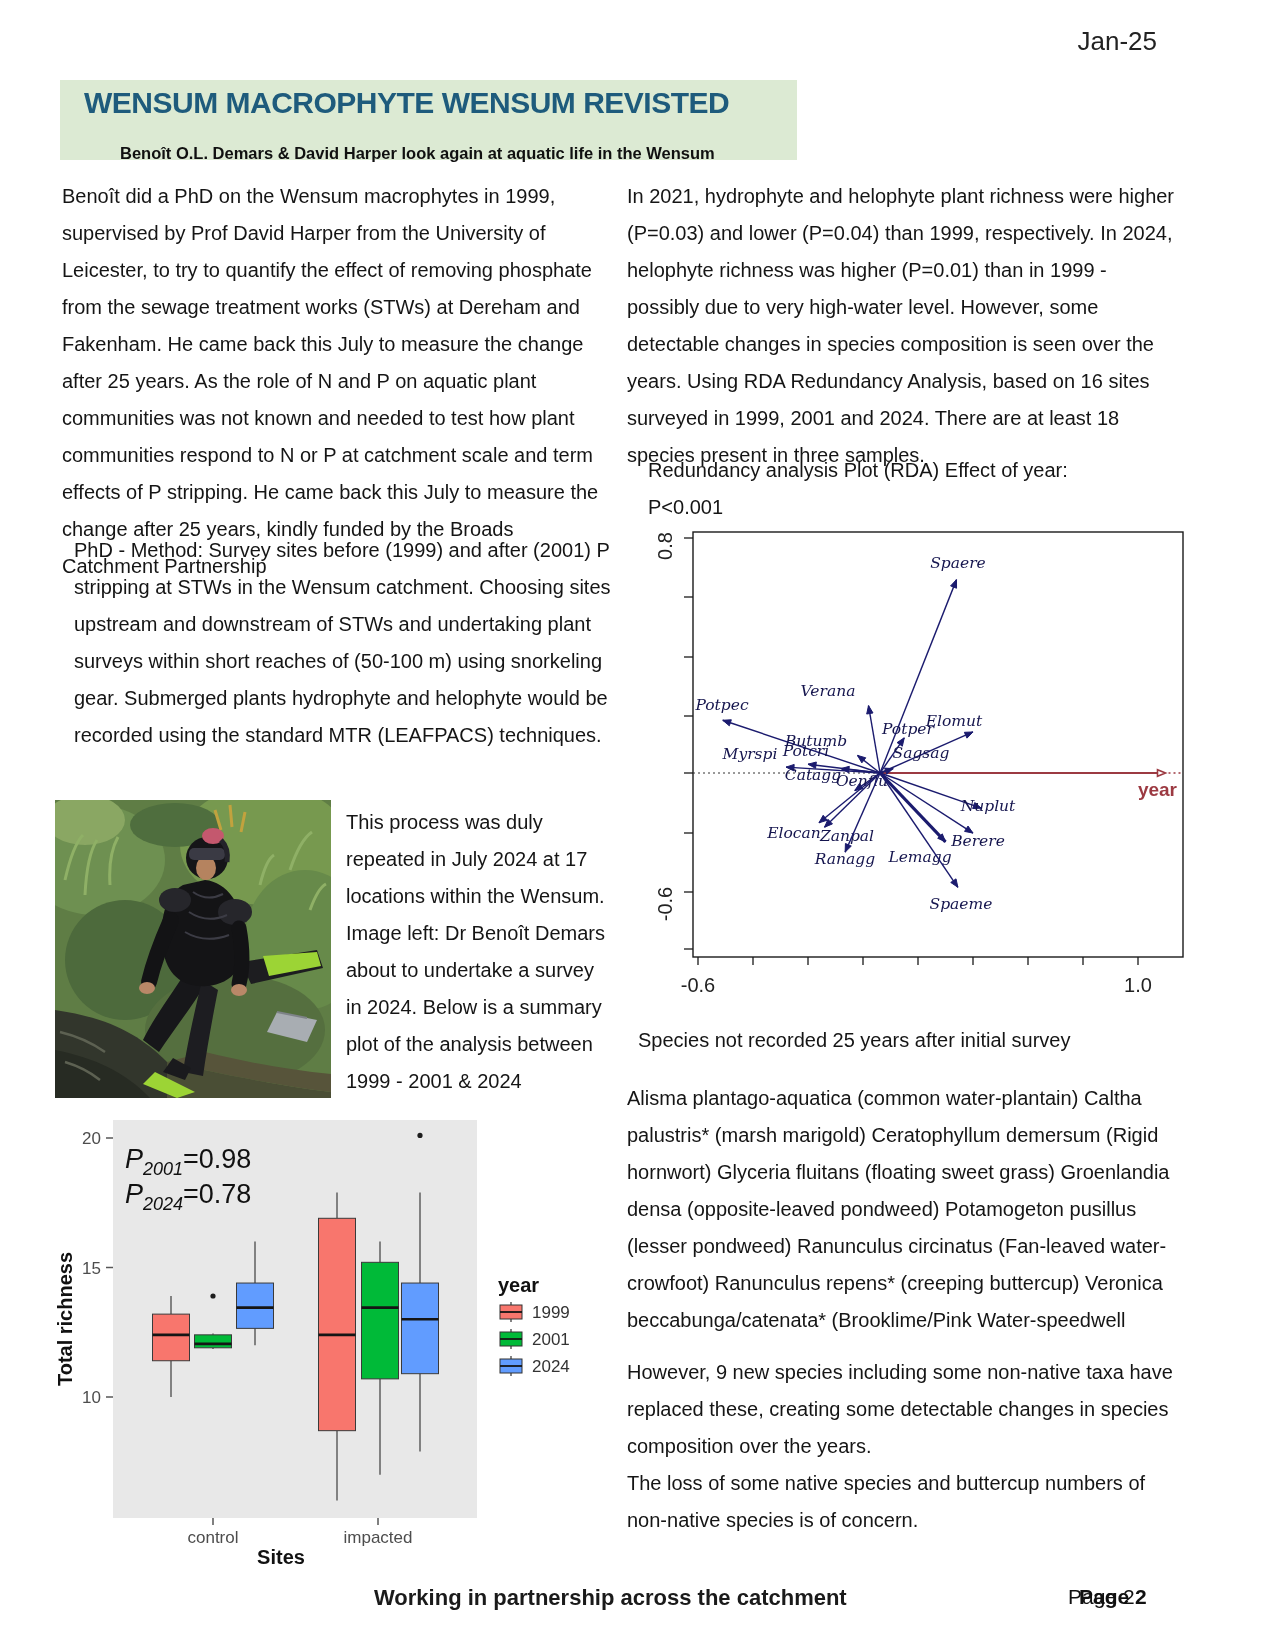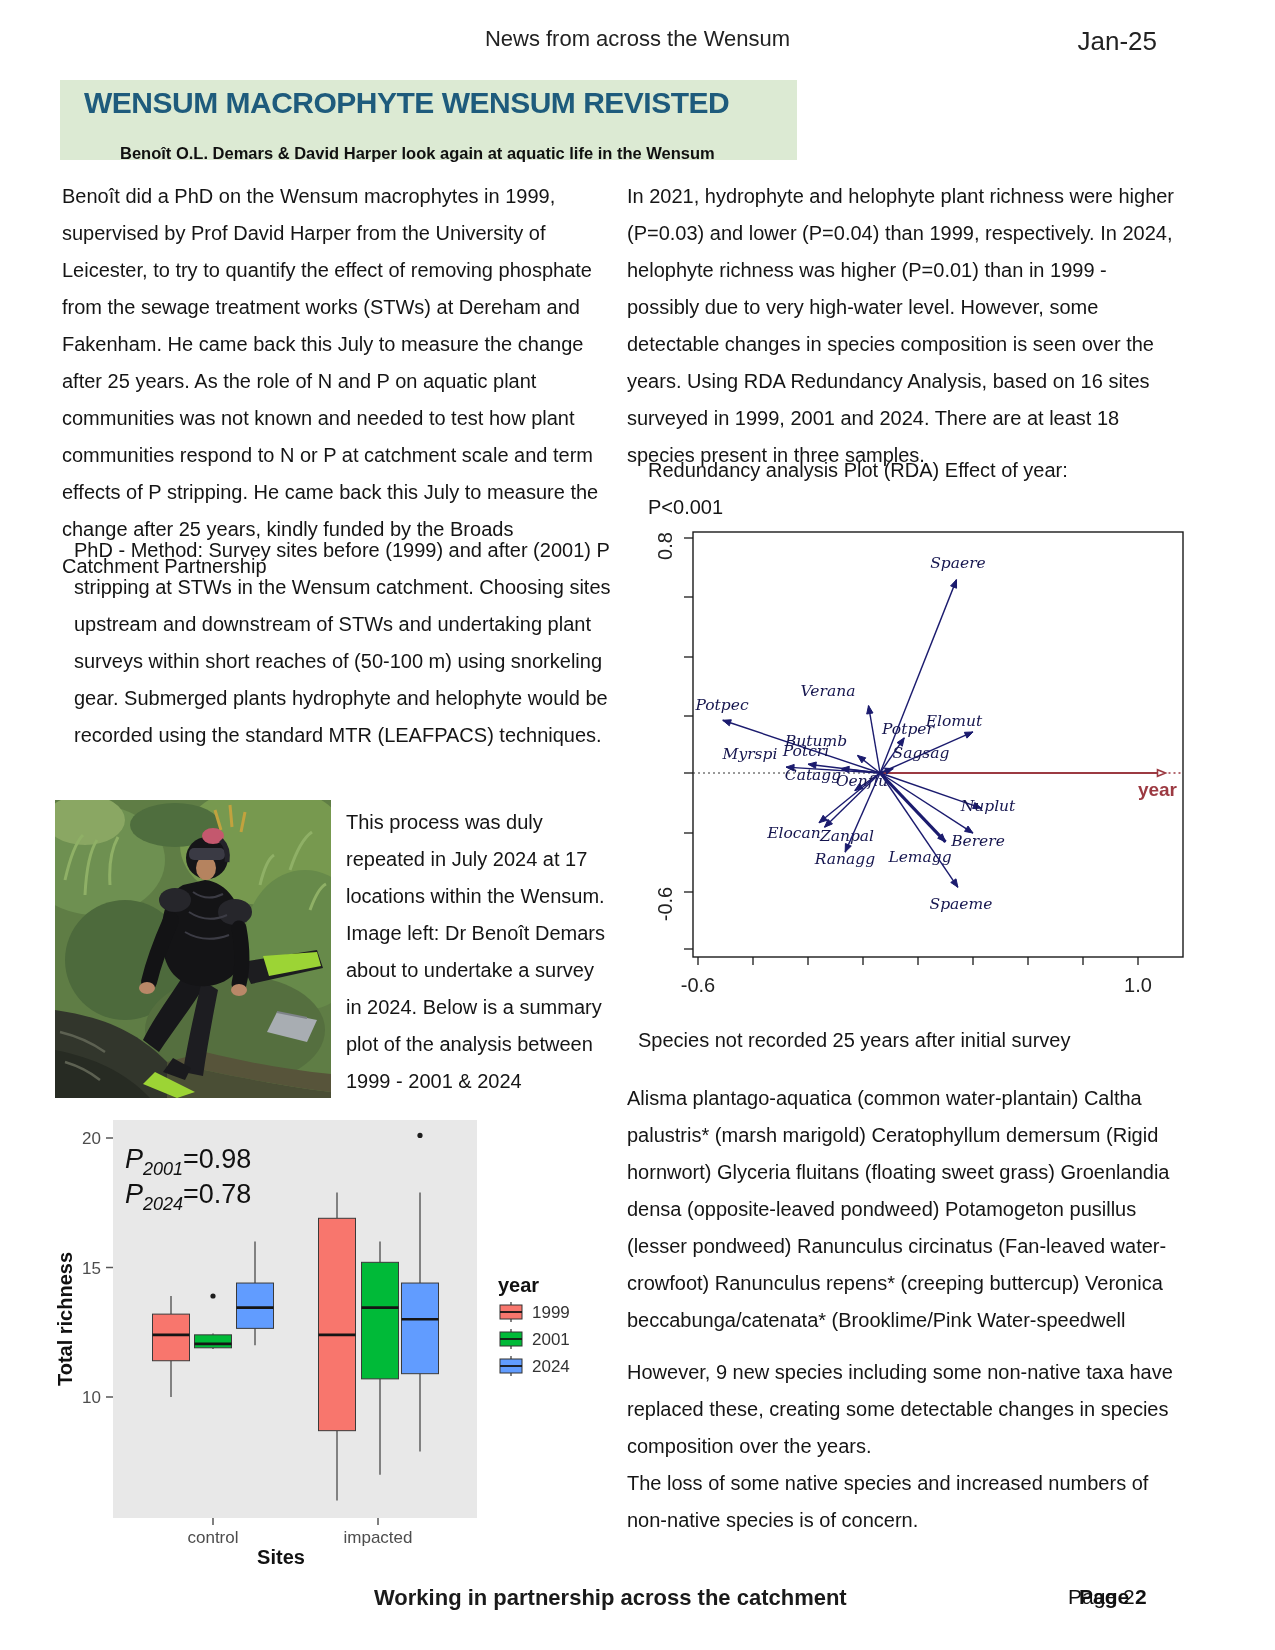--- a/index.html
+++ b/index.html
@@ -28,21 +28,20 @@
   #footer-page .p1{left:0;}
   #footer-page .p2{left:11px;font-weight:bold;}
   svg text{font-family:"Liberation Sans",sans-serif;}
   .rda-label{font-family:"DejaVu Serif",serif;font-style:italic;}
 </style>
 </head>
 <body>
 
 <div id="page">
 
-  <div id="header-center" class="abs">News from across the Wensum</div>
   <div id="header-right" class="abs">Jan-25</div>
 
   <div id="banner" class="abs">
     <div id="banner-title">WENSUM MACROPHYTE WENSUM REVISTED</div>
     <div id="banner-subtitle">Benoît O.L. Demars &amp; David Harper look again at aquatic life in the Wensum</div>
   </div>
 
   <div id="left-para1" class="abs body-text">Benoît did a PhD on the Wensum macrophytes in 1999, supervised by Prof David Harper from the University of Leicester, to try to quantify the effect of removing phosphate from the sewage treatment works (STWs)  at Dereham and Fakenham. He came back this July to measure the change after 25 years. As the role of N and P on aquatic plant communities was not known and needed to test how plant communities respond to N or P at catchment scale and term effects of P stripping. He came back this July to measure the change after 25 years, kindly funded by the Broads Catchment Partnership</div>
   <div id="left-para2" class="abs body-text">PhD - Method:  Survey sites before (1999) and after (2001) P stripping at STWs in the Wensum catchment. Choosing sites upstream and downstream of STWs and undertaking plant surveys within short reaches of (50-100 m) using snorkeling  gear. Submerged plants hydrophyte and helophyte would be  recorded using the standard MTR (LEAFPACS) techniques.</div>
 
@@ -179,21 +178,21 @@
       <polygon points="353,333.065 344.544040188222,331.4106893696781 348.01762263996903,326.0353545009545" fill="#1b1b6e" stroke="#1b1b6e" stroke-width="1"></polygon>
       <text x="358" y="346" text-anchor="middle" font-size="15.5" fill="#15154e" class="rda-label">Berere</text>
       <line x1="260.04999999999995" y1="273" x2="337.875" y2="387.27" stroke="#1b1b6e" stroke-width="1.4"></line>
       <polygon points="337.875,387.27 330.72685991911794,382.4591691586496 336.0165750044305,378.856543128069" fill="#1b1b6e" stroke="#1b1b6e" stroke-width="1"></polygon>
       <text x="341" y="409" text-anchor="middle" font-size="15.5" fill="#15154e" class="rda-label">Spaeme</text>
     </svg>
 
   <div id="species-heading" class="abs body-text">Species not recorded 25 years after initial survey</div>
   <div id="species-para" class="abs body-text">Alisma plantago-aquatica (common water-plantain) Caltha palustris* (marsh marigold) Ceratophyllum demersum (Rigid hornwort) Glyceria fluitans (floating sweet grass) Groenlandia densa (opposite-leaved pondweed) Potamogeton pusillus (lesser pondweed) Ranunculus circinatus (Fan-leaved water-crowfoot) Ranunculus repens* (creeping buttercup) Veronica beccabunga/catenata* (Brooklime/Pink Water-speedwell</div>
   <div id="para-however" class="abs body-text">However, 9 new species including some non-native taxa have replaced these, creating some detectable changes in species composition over the years.</div>
-  <div id="para-loss" class="abs body-text">The loss of some native species and increased numbers of non-native species is of concern.</div>
+  <div id="para-loss" class="abs body-text">The loss of some native species and buttercup numbers of non-native species is of concern.</div>
 
   <svg id="bp-svg" class="abs" style="left:55px;top:1100px;" width="550" height="470">
       <rect x="58" y="20" width="364" height="398" fill="#e8e8e8"></rect>
       <line x1="51" y1="38" x2="58" y2="38" stroke="#565656" stroke-width="1.5"></line>
       <text x="46" y="44" text-anchor="end" font-size="17" fill="#4d4d4d">20</text>
       <line x1="51" y1="167.5" x2="58" y2="167.5" stroke="#565656" stroke-width="1.5"></line>
       <text x="46" y="173.5" text-anchor="end" font-size="17" fill="#4d4d4d">15</text>
       <line x1="51" y1="297" x2="58" y2="297" stroke="#565656" stroke-width="1.5"></line>
       <text x="46" y="303" text-anchor="end" font-size="17" fill="#4d4d4d">10</text>
       <text x="17" y="219" text-anchor="middle" font-size="20" font-weight="bold" fill="#111" transform="rotate(-90 17 219)">Total richness</text>

